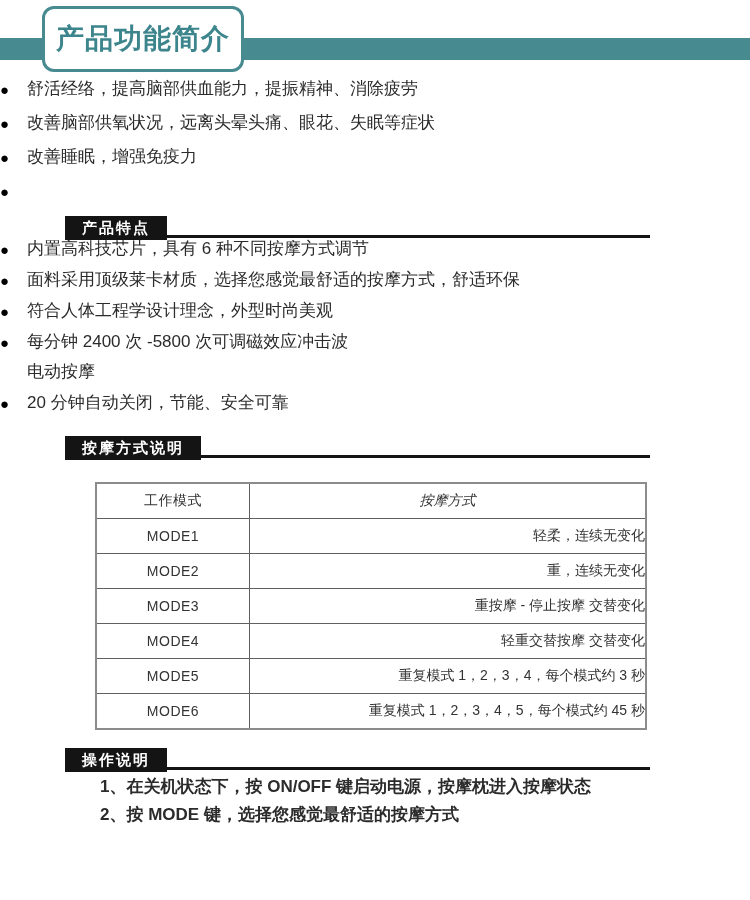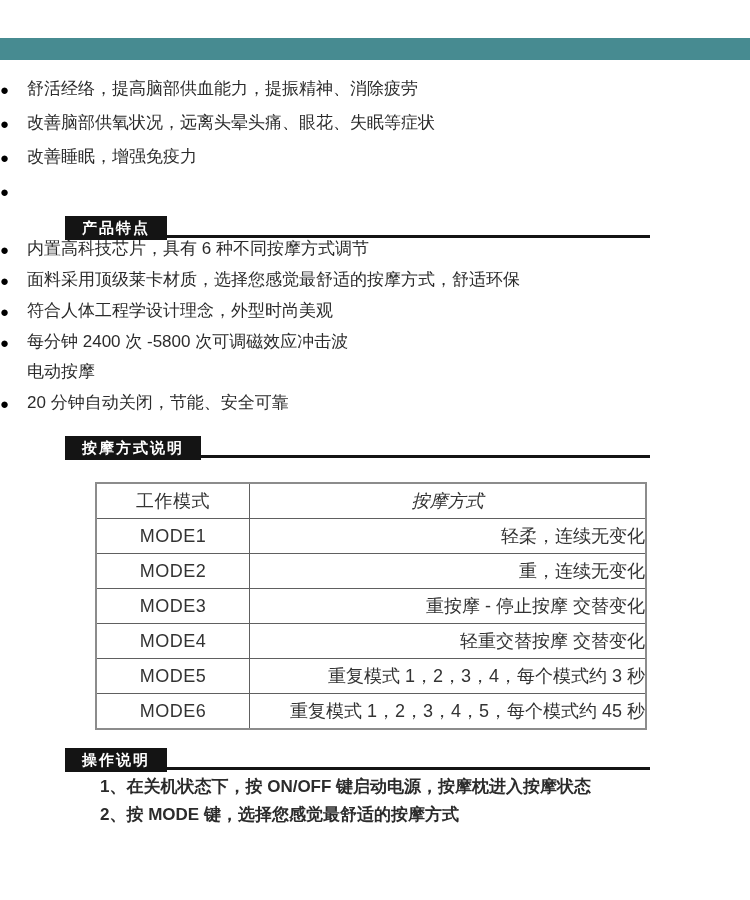--- a/index.html
+++ b/index.html
@@ -51,36 +51,37 @@
   table.mode-table{
     margin:22px 0 0 95px;
     width:552px;
     border-collapse:collapse;
     border:2px solid #8c8c8c;
     table-layout:fixed;
   }
   .mode-table th,.mode-table td{
     border:1px solid #606060;
     height:34px;padding:0;
-    font-size:18px;color:#333;font-weight:normal;
+    font-size:14px;color:#333;font-weight:normal;
   }
   .mode-table .col-mode{width:152px;text-align:center;letter-spacing:0.5px;}
   .mode-table .col-desc{text-align:right;padding-left:22px;}
   .mode-table th.col-desc{text-align:center;padding-left:0;font-style:italic;}
   
   ol.steps{list-style:none;margin:6px 0 0 100px;padding:0;}
   ol.steps li{font-size:17px;color:#2b2b2b;height:18px;line-height:18px;margin-bottom:10px;font-weight:bold;}
 </style>
 </head>
 <body>
 
 <div class="page">
 
   <div class="hero">
     <div class="hero-bar"></div>
+    <div class="hero-box">产品功能简介</div>
   </div>
 
   <ul class="blist intro-list">
     <li>
       <span class="bullet">●</span>
       <span>舒活经络，提高脑部供血能力，提振精神、消除疲劳</span>
     </li>
     <li>
       <span class="bullet">●</span>
       <span>改善脑部供氧状况，远离头晕头痛、眼花、失眠等症状</span>

